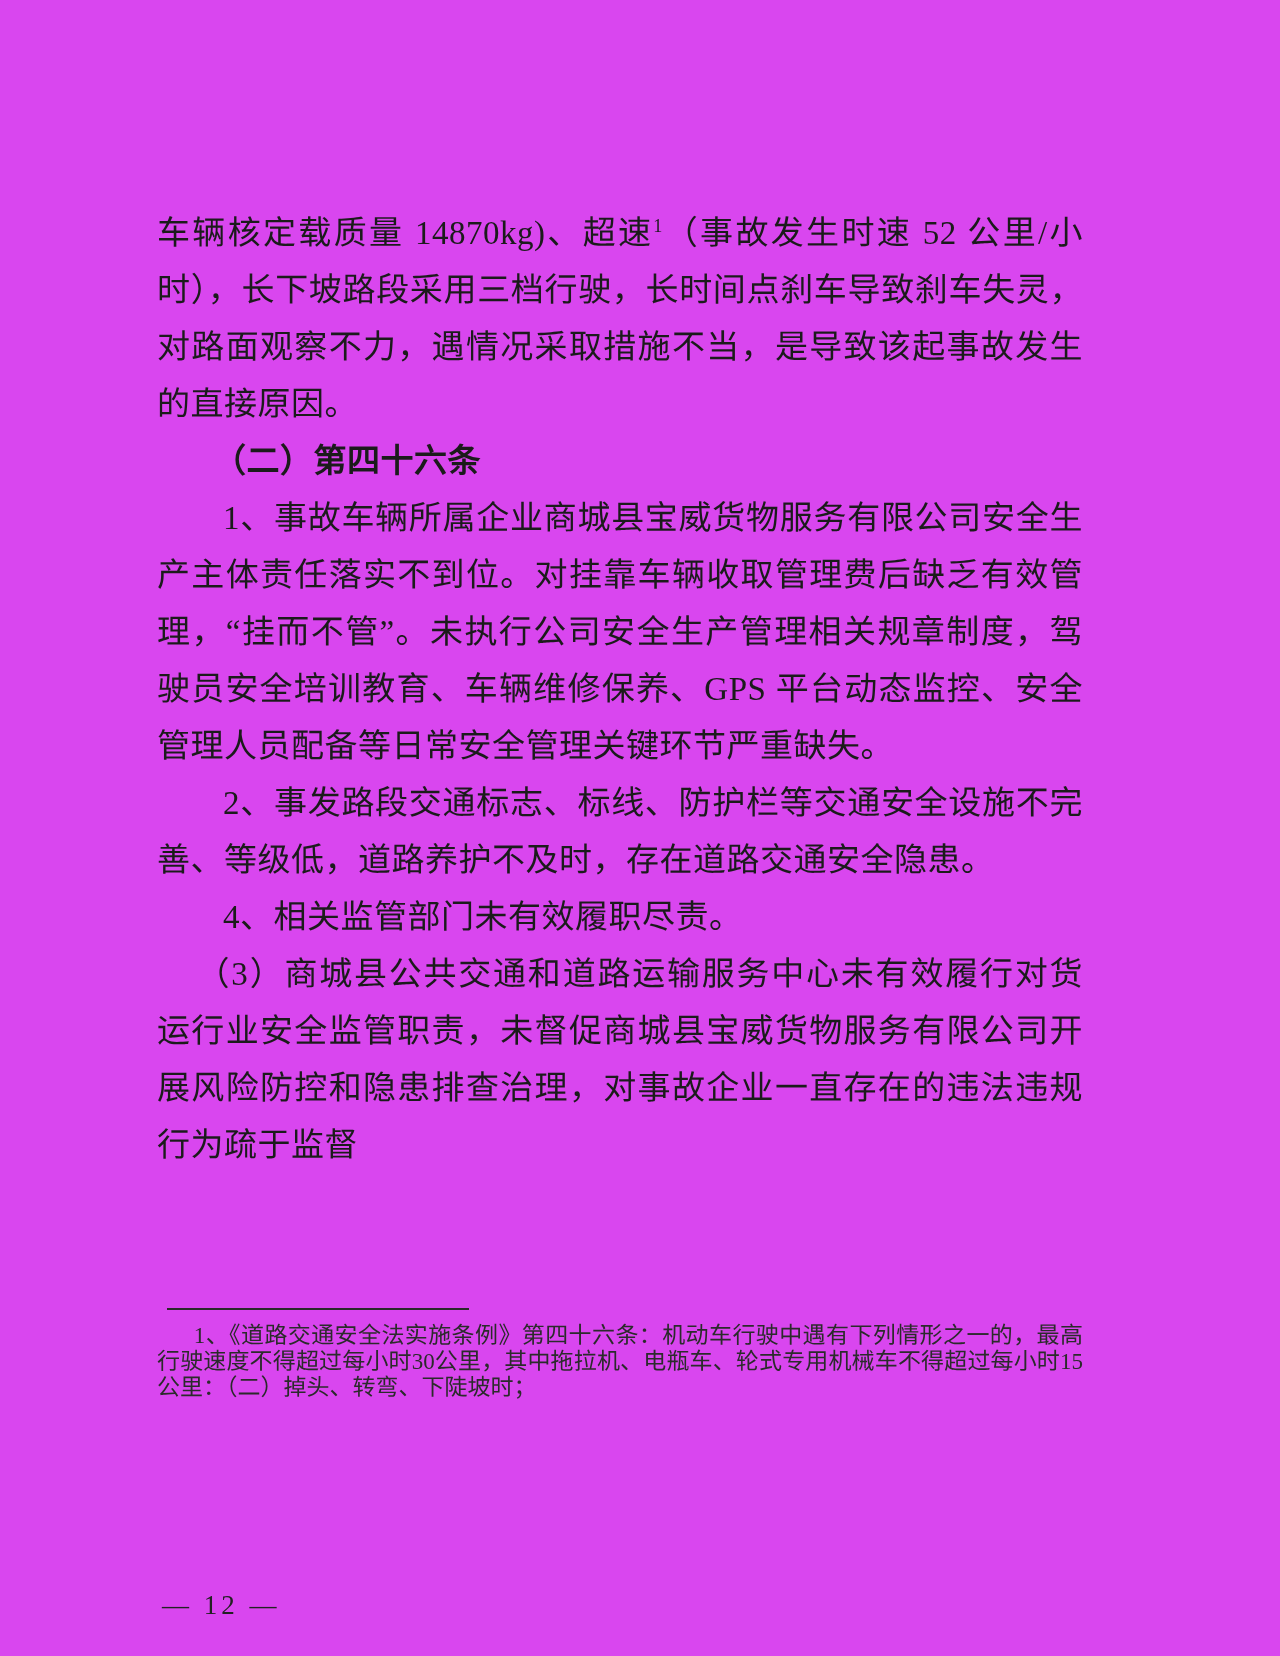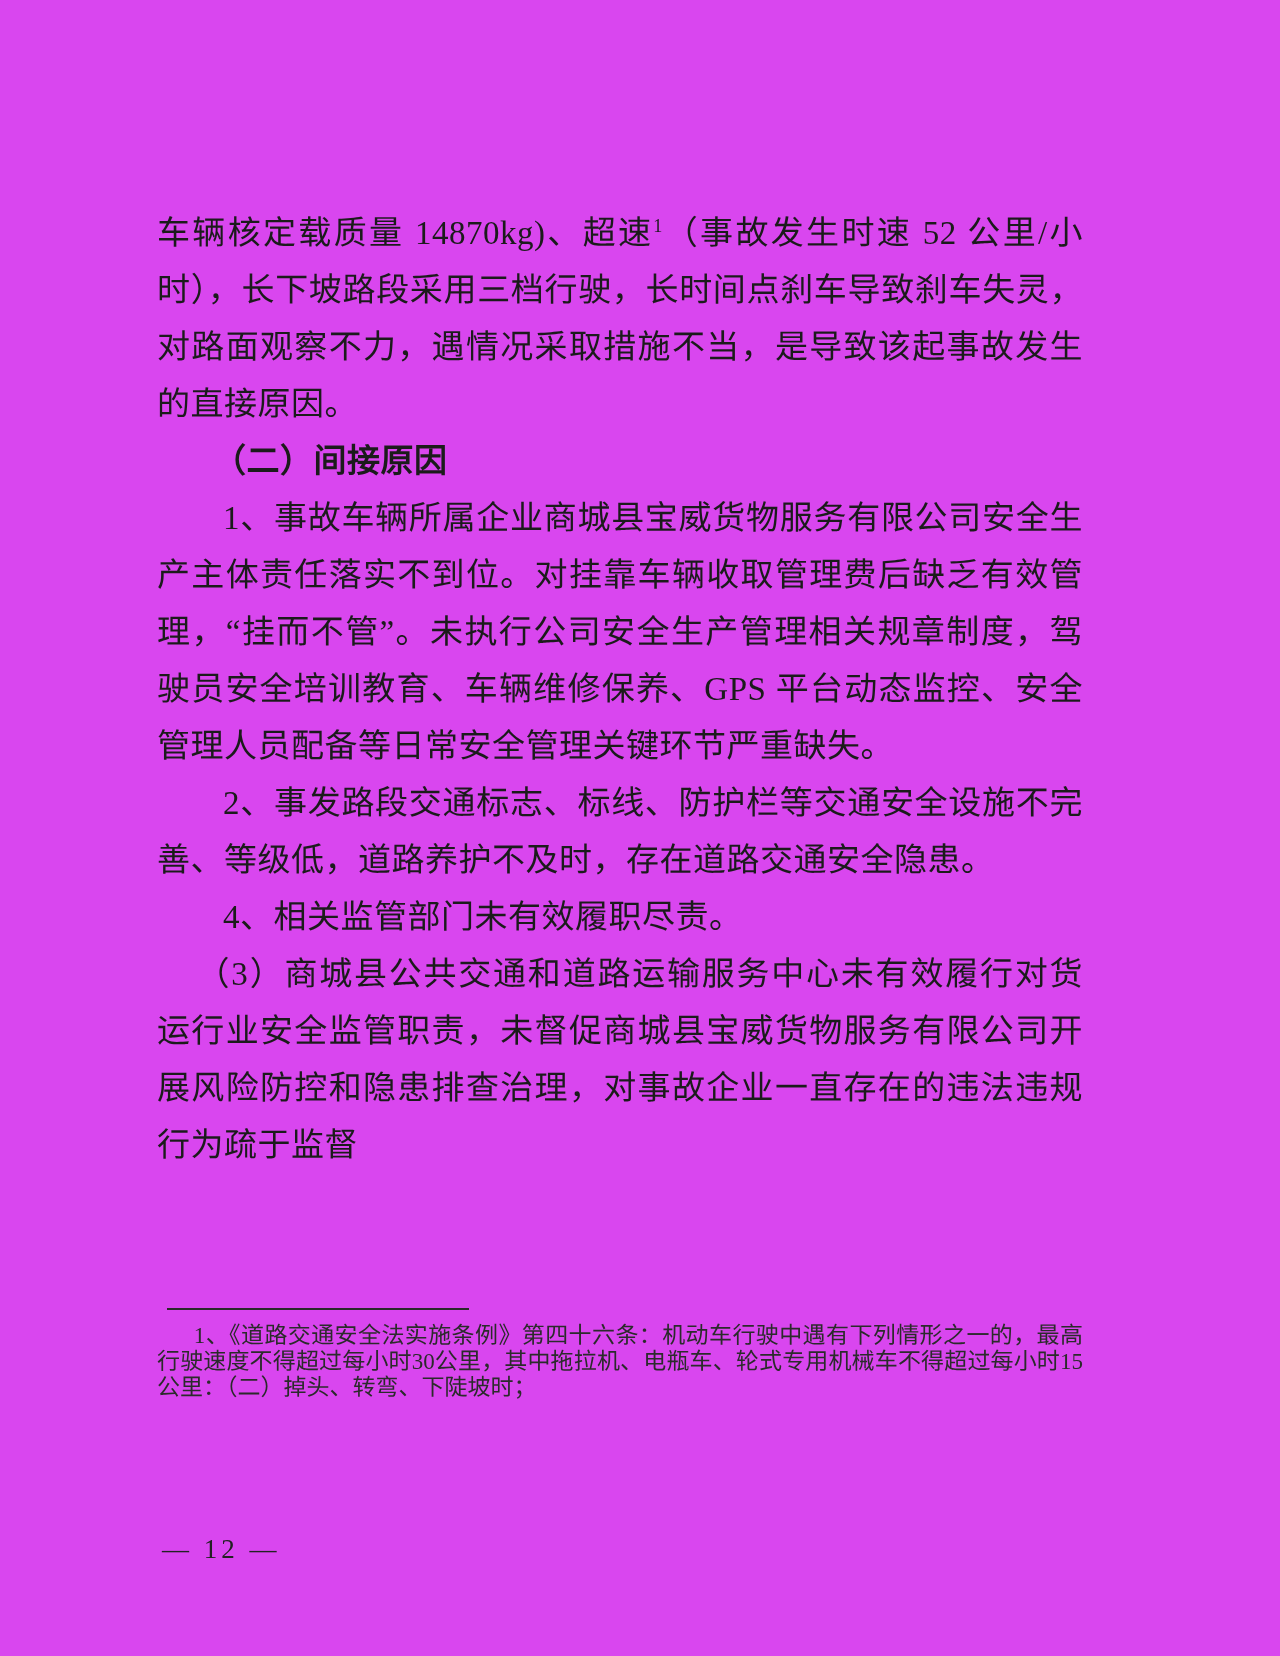--- a/index.html
+++ b/index.html
@@ -64,36 +64,36 @@
     font-size: 23px;
     line-height: 26px;
     text-indent: 1.6em;
     text-align: justify;
     text-justify: inter-ideograph;
     color: #2b2b2b;
   }
   .page-number {
     position: absolute;
     left: 162px;
-    top: 1534px;
+    top: 1590px;
     font-size: 27px;
     letter-spacing: 4px;
     color: #222222;
   }
 </style>
 </head>
 <body>
 
 <div class="page">
 
   <main class="body-text">
 
     <p class="continuation"><span>车辆核定载质量 14870kg)、超速</span><sup class="footnote-ref">1</sup><span>（事故发生时速 52 公里/小时），长下坡路段采用三档行驶，长时间点刹车导致刹车失灵，对路面观察不力，遇情况采取措施不当，是导致该起事故发生的直接原因。</span></p>
 
-    <h2 class="heading">（二）间接原因</h2>
+    <h2 class="heading">（二）第四十六条</h2>
 
     <p class="para">1、事故车辆所属企业商城县宝威货物服务有限公司安全生产主体责任落实不到位。对挂靠车辆收取管理费后缺乏有效管理，“挂而不管”。未执行公司安全生产管理相关规章制度，驾驶员安全培训教育、车辆维修保养、GPS 平台动态监控、安全管理人员配备等日常安全管理关键环节严重缺失。</p>
 
     <p class="para">2、事发路段交通标志、标线、防护栏等交通安全设施不完善、等级低，道路养护不及时，存在道路交通安全隐患。</p>
 
 
     <p class="para">4、相关监管部门未有效履职尽责。</p>
 
     <p class="para-paren">（3）商城县公共交通和道路运输服务中心未有效履行对货运行业安全监管职责，未督促商城县宝威货物服务有限公司开展风险防控和隐患排查治理，对事故企业一直存在的违法违规行为疏于监督</p>
 

